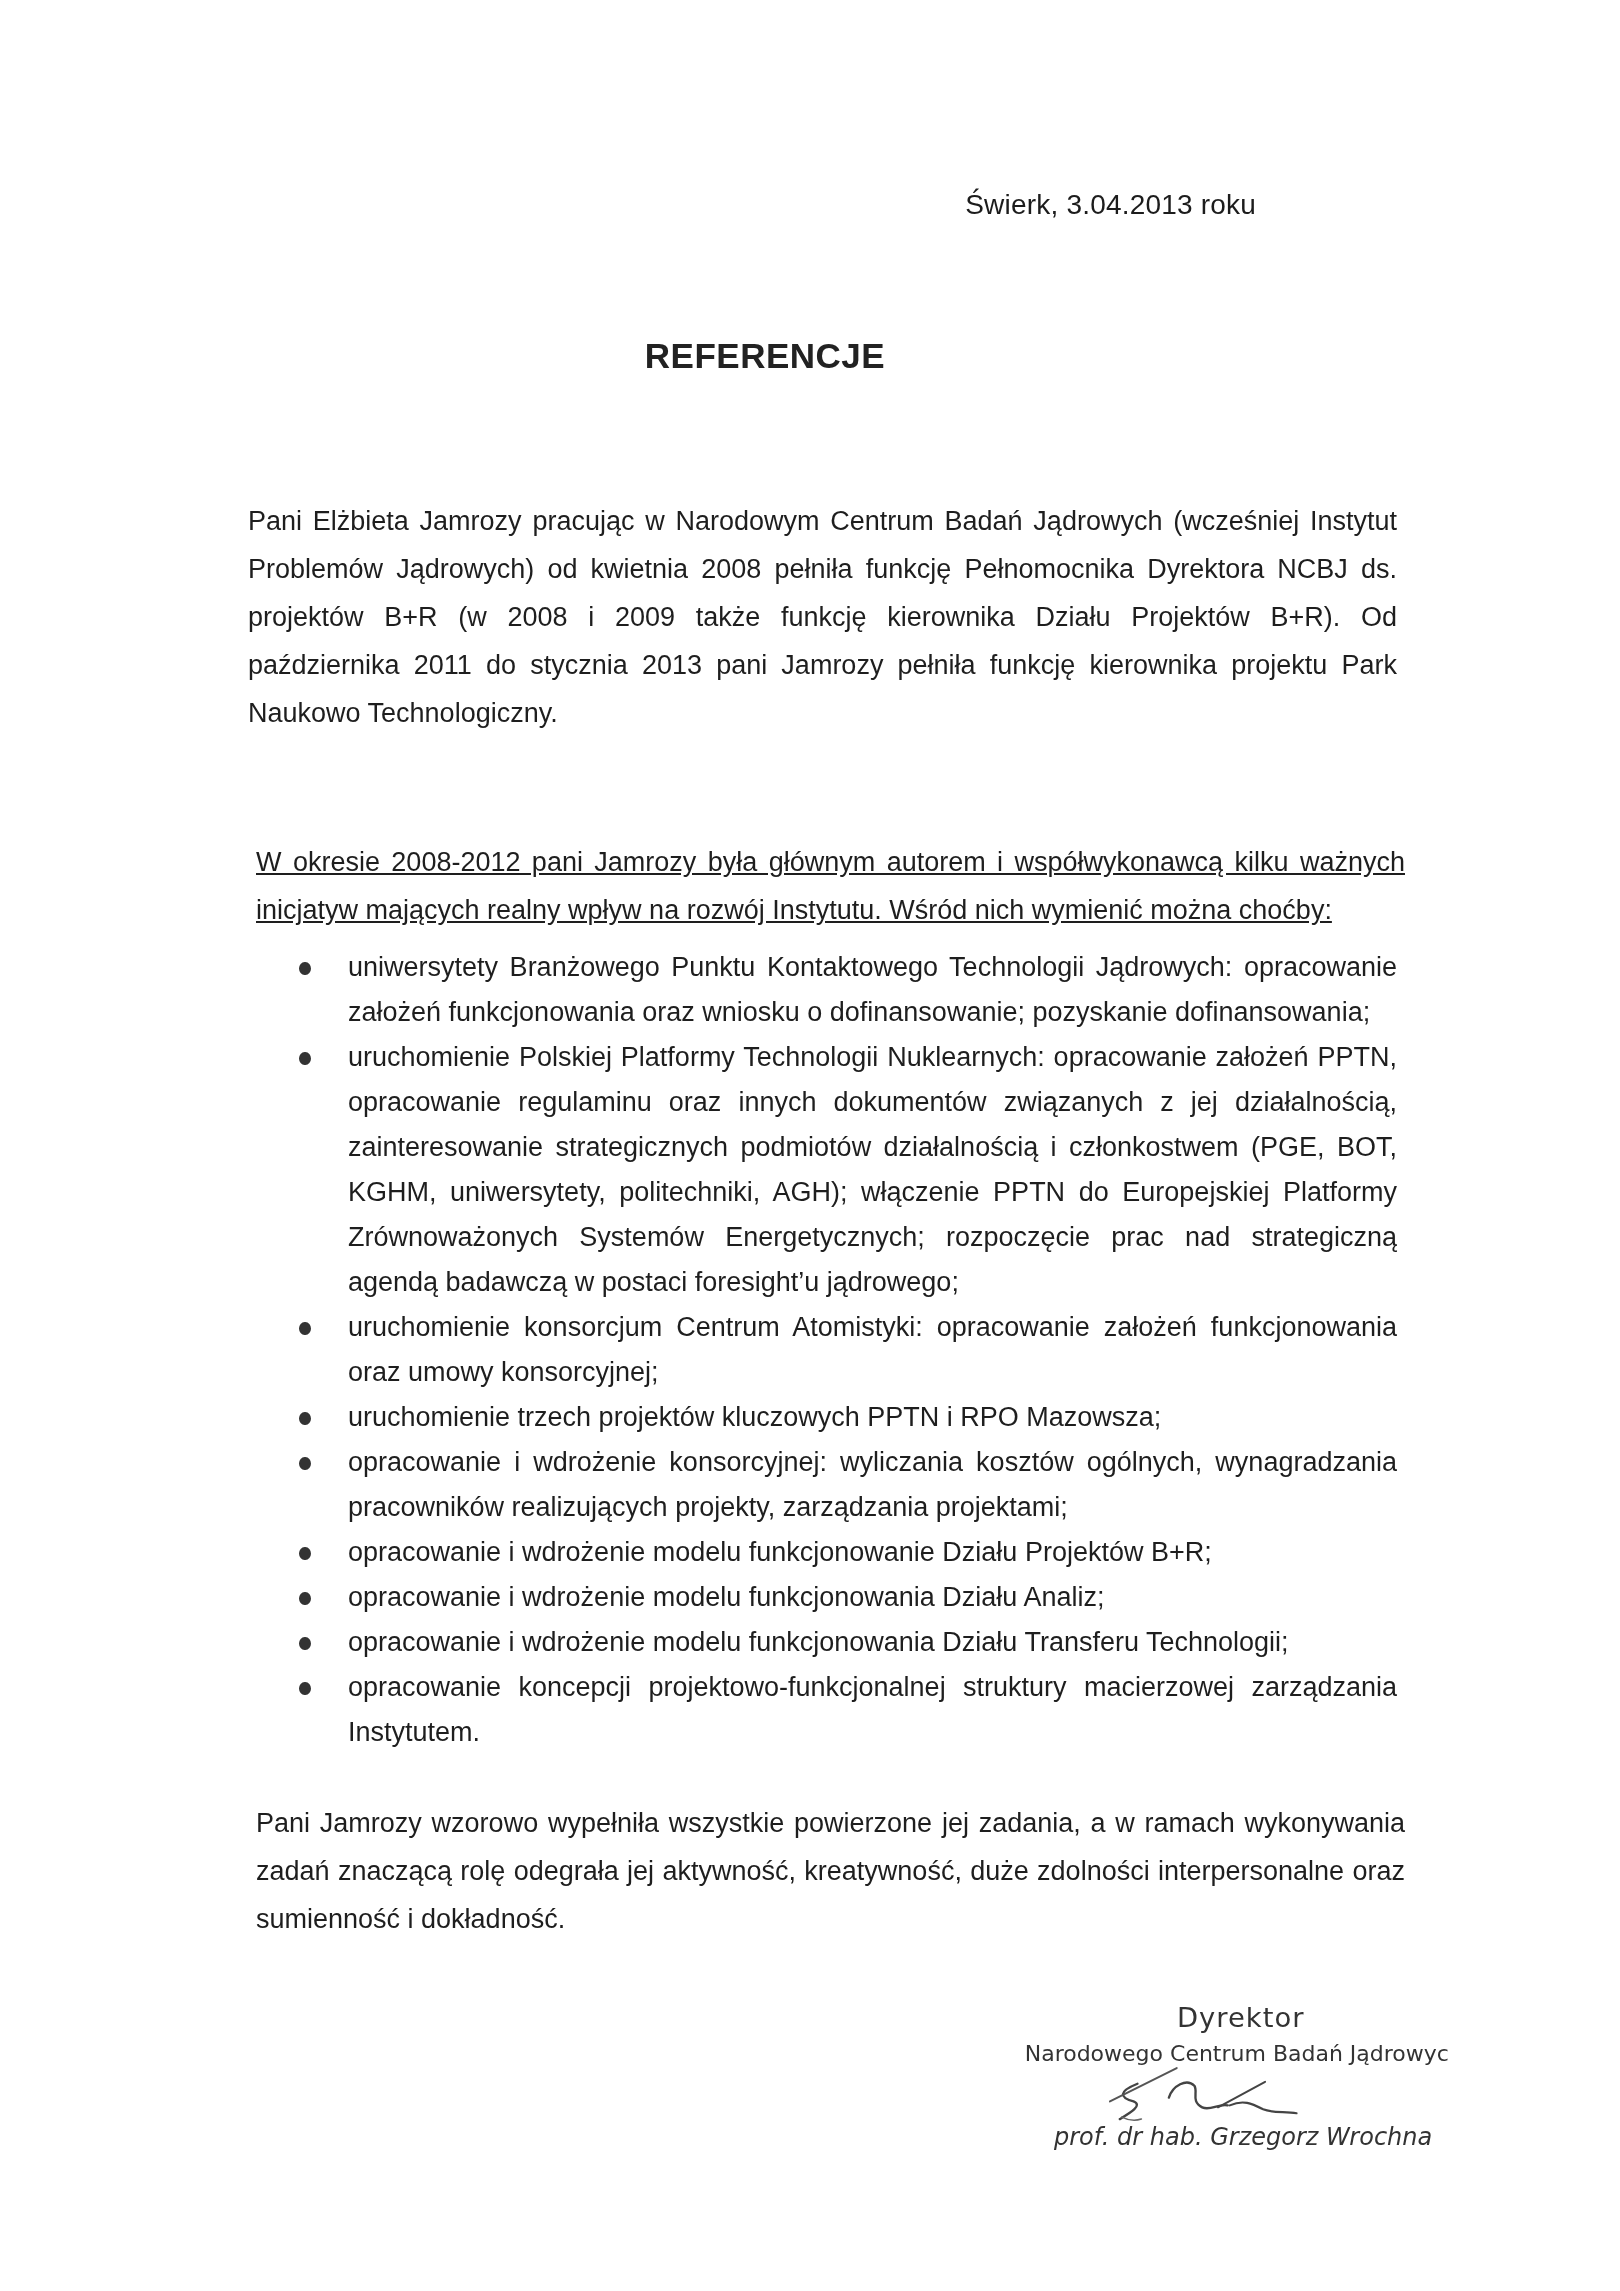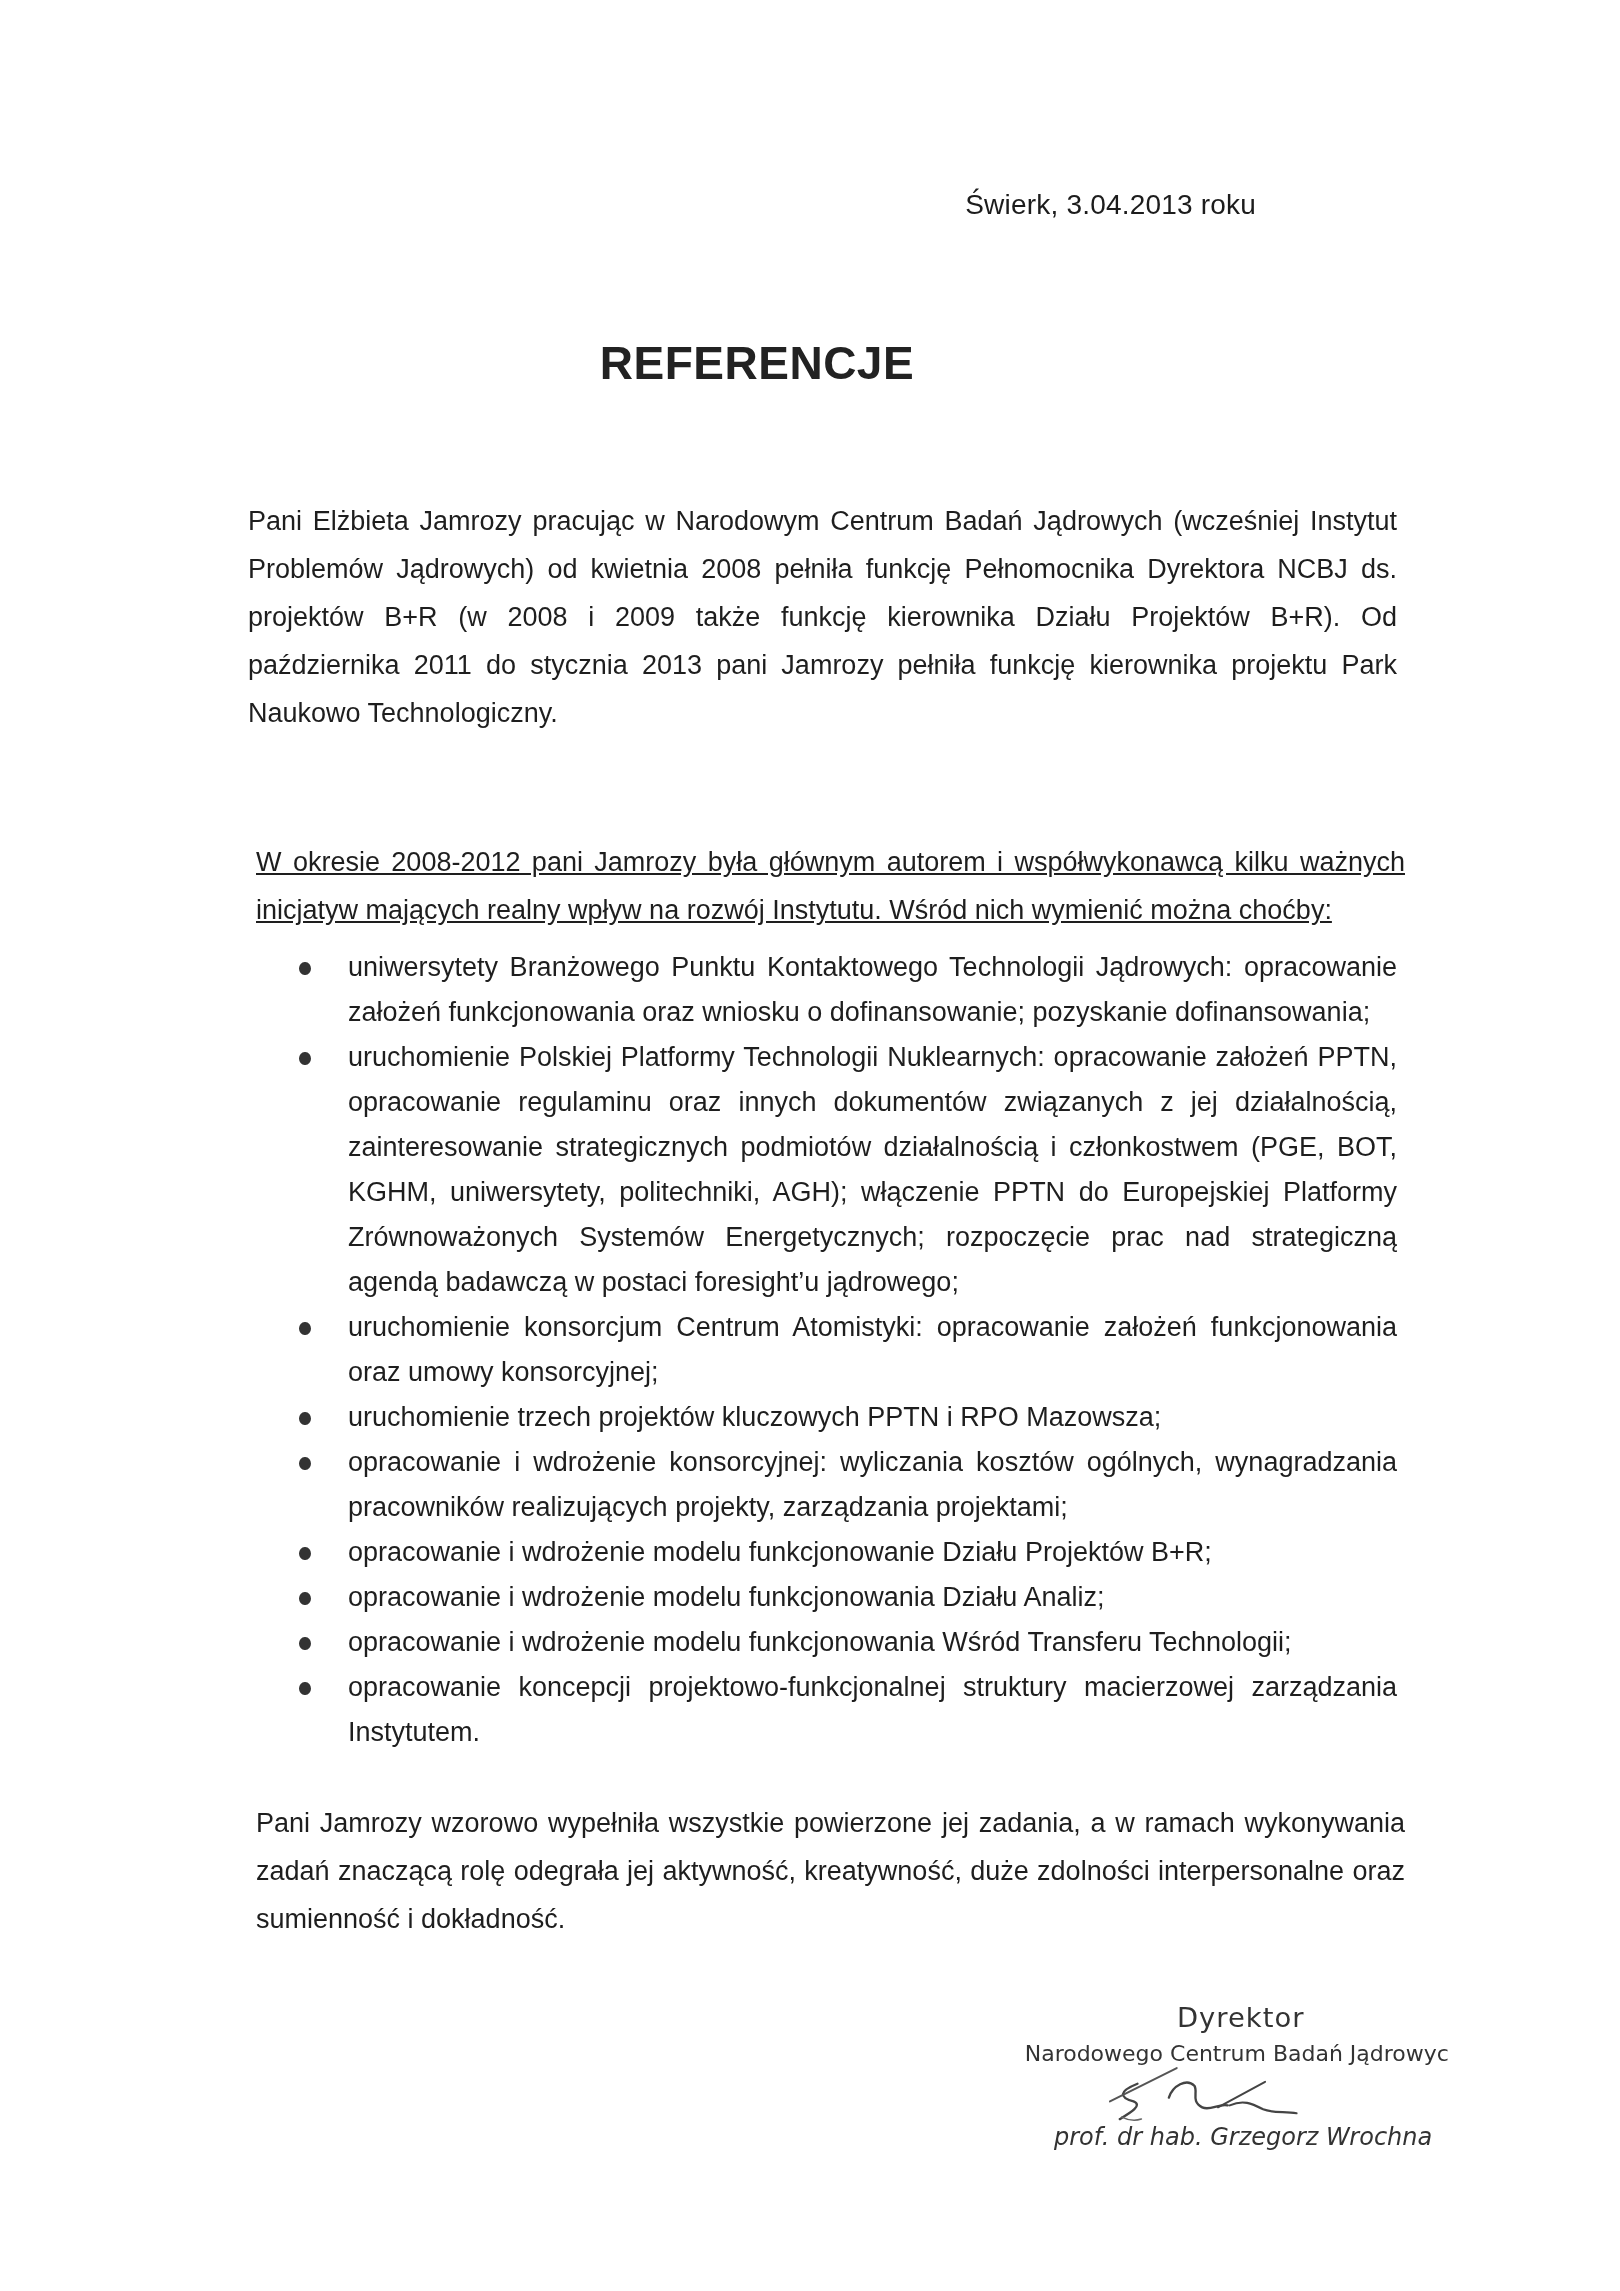--- a/index.html
+++ b/index.html
@@ -25,23 +25,23 @@
       position: absolute;
       top: 189px;
       right: 240px;
       font-size: 28px;
       letter-spacing: 0.2px;
       color: #1c1c1c;
     }
     .title {
       position: absolute;
       top: 336px;
-      left: 9px; width: 100%;
+      left: 17px; width: 100%;
       text-align: center;
-      font-size: 46px;
+      font-size: 35px;
       font-weight: bold;
       letter-spacing: 0.5px;
       color: #222;
     }
     .body-text {
       position: absolute;
       left: 248px;
       width: 1149px;
       font-size: 27px;
       line-height: 48px;
@@ -131,21 +131,21 @@
   <p class="body-text p2" style="margin:8px;text-decoration:underline;">W okresie 2008-2012 pani Jamrozy była głównym autorem i współwykonawcą kilku ważnych inicjatyw mających realny wpływ na rozwój Instytutu. Wśród nich wymienić można choćby:</p>
 
   <ul class="bullets">
     <li><span class="dot"></span><span>uniwersytety Branżowego Punktu Kontaktowego Technologii Jądrowych: opracowanie założeń funkcjonowania oraz wniosku o dofinansowanie; pozyskanie dofinansowania;</span></li>
     <li><span class="dot"></span><span>uruchomienie Polskiej Platformy Technologii Nuklearnych: opracowanie założeń PPTN, opracowanie regulaminu oraz innych dokumentów związanych z jej działalnością, zainteresowanie strategicznych podmiotów działalnością i członkostwem (PGE, BOT, KGHM, uniwersytety, politechniki, AGH); włączenie PPTN do Europejskiej Platformy Zrównoważonych Systemów Energetycznych; rozpoczęcie prac nad strategiczną agendą badawczą w postaci foresight’u jądrowego;</span></li>
     <li><span class="dot"></span><span>uruchomienie konsorcjum Centrum Atomistyki: opracowanie założeń funkcjonowania oraz umowy konsorcyjnej;</span></li>
     <li><span class="dot"></span><span>uruchomienie trzech projektów kluczowych PPTN i RPO Mazowsza;</span></li>
     <li><span class="dot"></span><span>opracowanie i wdrożenie konsorcyjnej: wyliczania kosztów ogólnych, wynagradzania pracowników realizujących projekty, zarządzania projektami;</span></li>
     <li><span class="dot"></span><span>opracowanie i wdrożenie modelu funkcjonowanie Działu Projektów B+R;</span></li>
     <li><span class="dot"></span><span>opracowanie i wdrożenie modelu funkcjonowania Działu Analiz;</span></li>
-    <li><span class="dot"></span><span>opracowanie i wdrożenie modelu funkcjonowania Wśród Transferu Technologii;</span></li>
+    <li><span class="dot"></span><span>opracowanie i wdrożenie modelu funkcjonowania Działu Transferu Technologii;</span></li>
     <li><span class="dot"></span><span>opracowanie koncepcji projektowo-funkcjonalnej struktury macierzowej zarządzania Instytutem.</span></li>
   </ul>
 
   <p class="body-text p3" style="margin:8px;">Pani Jamrozy wzorowo wypełniła wszystkie powierzone jej zadania, a w ramach wykonywania zadań znaczącą rolę odegrała jej aktywność, kreatywność, duże zdolności interpersonalne oraz sumienność i dokładność.</p>
 
   <div class="sig">
     <div class="role">Dyrektor</div>
     <div class="org">Narodowego Centrum Badań Jądrowyc</div>
     <svg width="216" height="69" viewBox="0 0 220 70">
       <path d="M30 20 C 10 28, 12 34, 26 38 C 36 42, 22 50, 12 56" fill="none" stroke="#444" stroke-width="2.4" stroke-linecap="round"></path>

